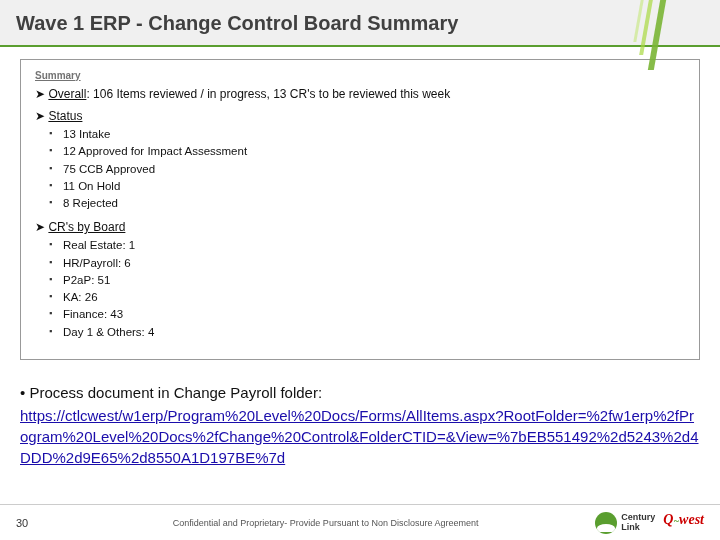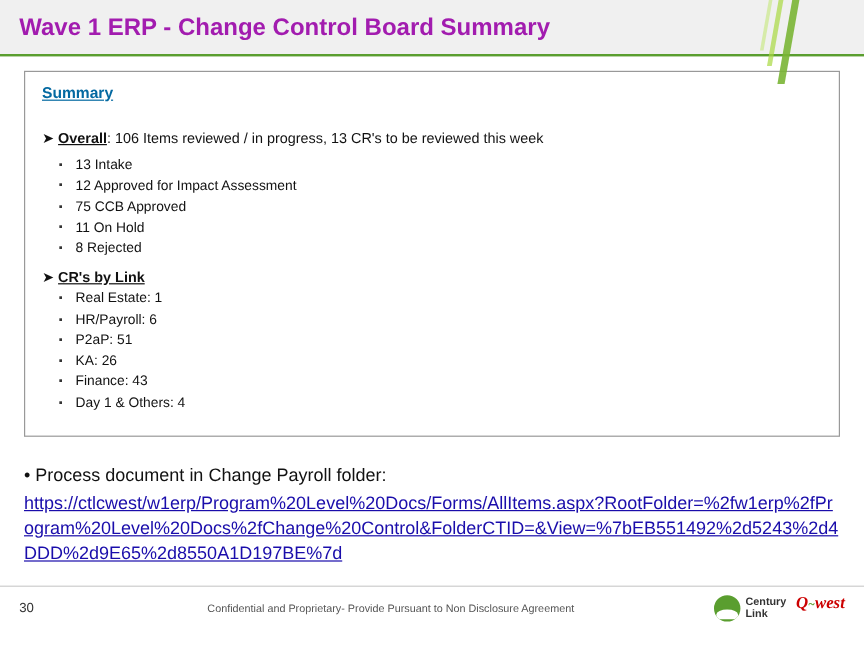--- a/index.html
+++ b/index.html
@@ -17,56 +17,56 @@
       background: #f0f0f0;
       padding: 12px 16px 10px 16px;
       border-bottom: 2px solid #5a9e2f;
       display: flex;
       align-items: center;
     }
 
     .page-title {
       font-size: 20px;
       font-weight: bold;
-      color: #a21caf;
+      color: #404040;
     }
 
     
     .main-content {
       padding: 12px 20px 8px 20px;
     }
 
     
     .summary-box {
       border: 1px solid #999;
       background: #fff;
       padding: 10px 14px 10px 14px;
       margin-bottom: 12px;
     }
 
     .summary-box-title {
-      font-size: 13px;
+      font-size: 10px;
       font-weight: bold;
       text-decoration: underline;
-      color: #0369a1;
-      margin-bottom: 23px;
+      color: #737373;
+      margin-bottom: 6px;
     }
 
     .section {
       margin-bottom: 8px;
     }
 
     .section-label {
       font-size: 12px;
       color: #111;
       margin-bottom: 3px;
     }
 
     .section-label strong {
-      font-weight: bold;
+      font-weight: normal;
       text-decoration: underline;
     }
 
     .bullet-list {
       list-style: none;
       padding-left: 28px;
     }
 
     .bullet-list li {
       font-size: 11.5px;
@@ -99,21 +99,21 @@
       font-size: 15px;
       color: #1a0dab;
       word-break: break-all;
       line-height: 1.4;
       text-decoration: underline;
     }
 
     
     .footer {
       position: absolute;
-      bottom: 16px;
+      bottom: 0;
       left: 0;
       right: 0;
       height: 36px;
       border-top: 1px solid #ccc;
       display: flex;
       align-items: center;
       padding: 0 16px;
       background: #fff;
     }
 
@@ -231,32 +231,35 @@
   <div class="summary-box">
     <div class="summary-box-title">Summary</div>
 
     <div class="section">
       <div class="section-label">
         <span>➤ </span><strong>Overall</strong><span>: 106 Items reviewed / in progress, 13 CR's to be reviewed this week</span>
       </div>
     </div>
 
     <div class="section">
+      <div class="section-label">
+        <span>➤ </span><strong>Status</strong>
+      </div>
       <ul class="bullet-list">
         <li>13 Intake</li>
         <li>12 Approved for Impact Assessment</li>
         <li>75 CCB Approved</li>
         <li>11 On Hold</li>
         <li>8 Rejected</li>
       </ul>
     </div>
 
     <div class="section">
       <div class="section-label">
-        <span>➤ </span><strong>CR's by Link</strong>
+        <span>➤ </span><strong>CR's by Board</strong>
       </div>
       <ul class="bullet-list">
         <li>Real Estate:  1</li>
         <li>HR/Payroll:  6</li>
         <li>P2aP:  51</li>
         <li>KA:   26</li>
         <li>Finance:   43</li>
         <li>Day 1 &amp; Others:  4</li>
       </ul>
     </div>

